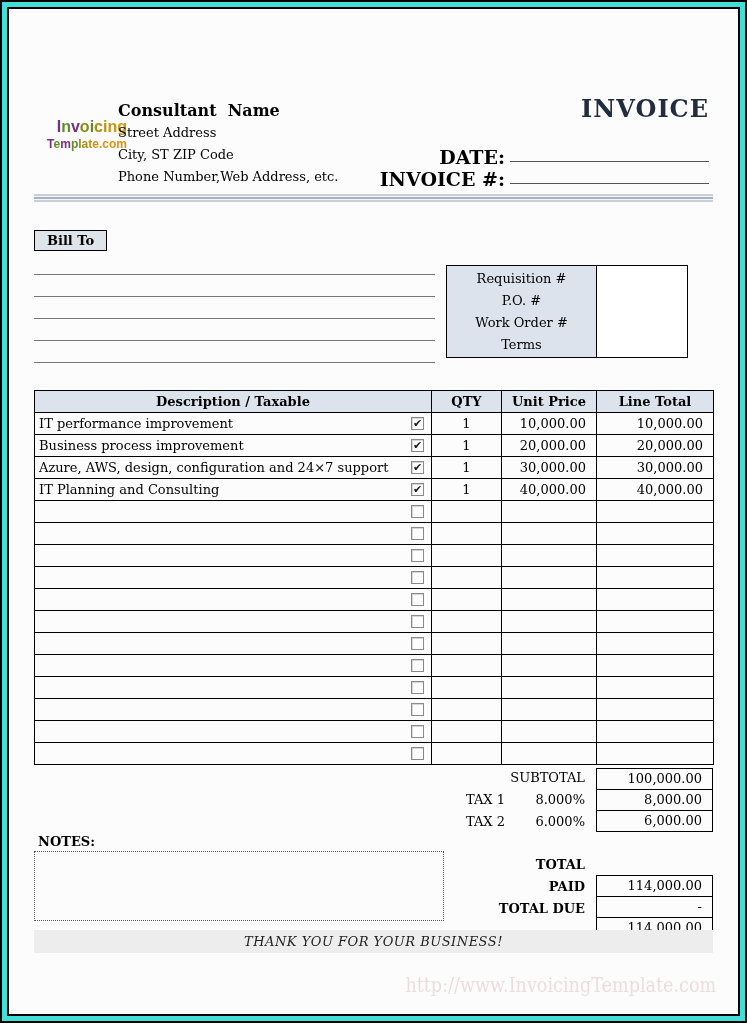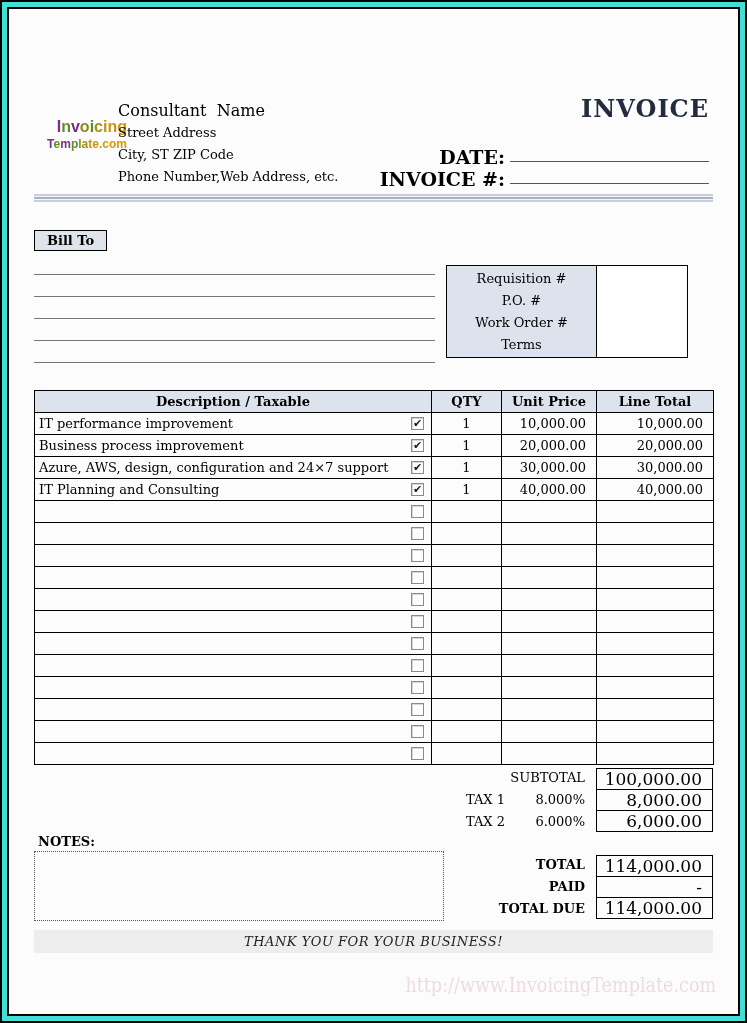--- a/index.html
+++ b/index.html
@@ -15,21 +15,21 @@
     position:absolute; left:5px; top:5px; right:5px; bottom:5px;
     border:2px solid #000; background:#fcfcfd;
   }
   .abs { position:absolute; }
 
   
   .logo { left:26px; top:108px; width:92px; text-align:right;
           font-family:"Liberation Sans",sans-serif; font-weight:bold; line-height:1.25; }
   .logo .l1 { font-size:16px; letter-spacing:0px; }
   .logo .l2 { font-size:12px; }
-  .company-name { left:109px; top:92px; font-size:16px; font-weight:normal; white-space:pre; }
+  .company-name { left:109px; top:92px; font-size:16px; font-weight:bold; white-space:pre; }
   .company-line { left:109px; font-size:13px; }
   .invoice-title { top:85px; right:29px; font-size:24px; font-weight:bold; color:#232c3d; letter-spacing:1px; }
   .hdr-label { font-size:19px; font-weight:bold; white-space:nowrap; text-align:right; }
   .hdr-line { border-bottom:1px solid #555; height:14px; }
 
   .divider { left:25px; top:185px; width:679px; height:8px;
     background:linear-gradient(#c9cfd9 0 2px,#f3f5f8 2px 3px,#aab2bf 3px 5px,#f3f5f8 5px 6px,#c9cfd9 6px 8px); }
 
   
   .billto { left:25px; top:221px; padding:2px 12px; font-size:13px; font-weight:bold;
@@ -54,21 +54,21 @@
   .qty { text-align:center; }
   .money { text-align:right; padding-right:10px !important; }
   .cbx { display:inline-block; width:13px; height:13px; border:1px solid #8a8a8a;
          background:#fdfdfd; box-shadow:inset 1px 1px 0 #d7d7d7; font-size:11px; line-height:12px;
          text-align:center; color:#1a1a1a; font-family:"DejaVu Sans",sans-serif; font-weight:bold; }
 
   
   .t-label { font-size:13px; white-space:nowrap; text-align:right; }
   .bold { font-weight:bold; }
   .vbox-group { left:587px; width:117px; }
-  .vbox { border:1px solid #000; height:22px; line-height:20px; font-size:17px;
+  .vbox { border:1px solid #000; height:22px; line-height:20px; font-size:13px;
           text-align:right; padding-right:10px; background:#fcfcfd; }
   .vbox + .vbox { margin-top:-1px; }
 
   
   .notes-label { left:29px; top:825px; font-size:13px; font-weight:bold; }
   .notes-box { left:25px; top:842px; width:410px; height:70px; border:1px dotted #555; }
 
   
   .footer-bar { left:25px; top:921px; width:679px; height:23px; background:#ededed;
                 text-align:center; line-height:23px; font-size:13px; font-style:italic; color:#222;
@@ -323,21 +323,21 @@
       <div class="vbox">8,000.00</div>
       <div class="vbox">6,000.00</div>
     </div>
 
     <div class="abs notes-label">NOTES:</div>
     <div class="abs notes-box"></div>
 
     <div class="abs t-label bold" style="right:153px; top:848px;">TOTAL</div>
     <div class="abs t-label bold" style="right:153px; top:870px;">PAID</div>
     <div class="abs t-label bold" style="right:153px; top:892px;">TOTAL DUE</div>
-    <div class="abs vbox-group" style="top:846px;">
+    <div class="abs vbox-group" style="top:866px;">
       <div class="vbox">114,000.00</div>
       <div class="vbox">-</div>
       <div class="vbox">114,000.00</div>
     </div>
 
     <div class="abs footer-bar">THANK YOU FOR YOUR BUSINESS!</div>
     <div class="abs watermark">http://www.InvoicingTemplate.com</div>
 
   </div>
 </div>

